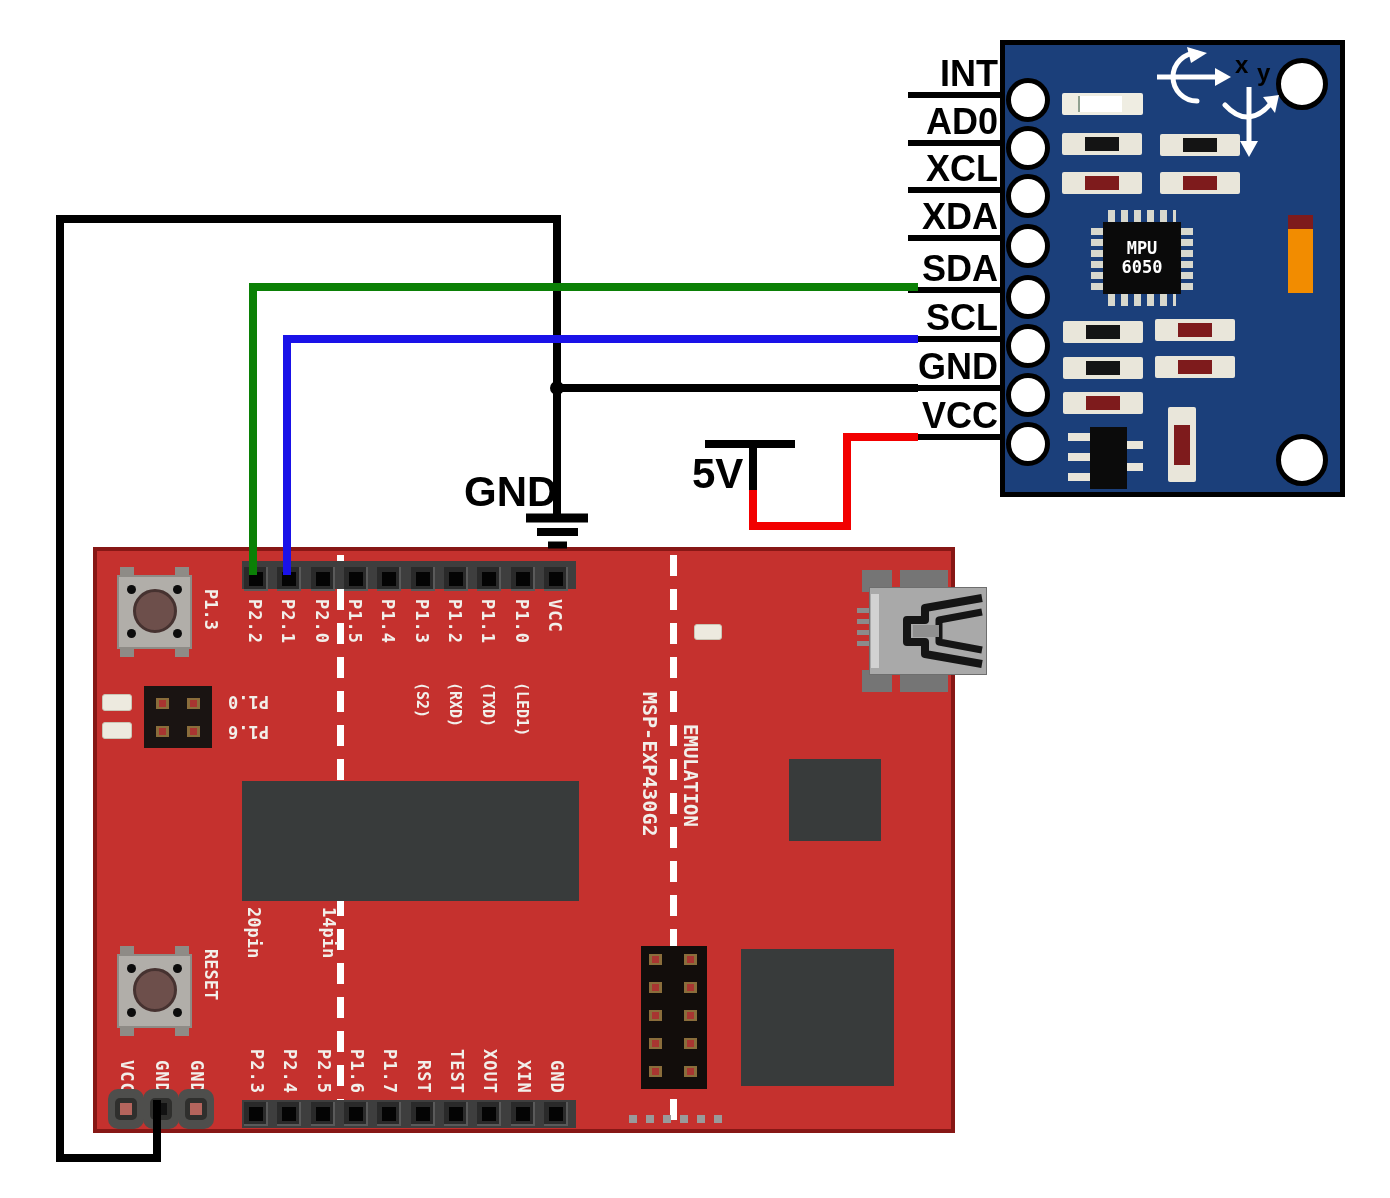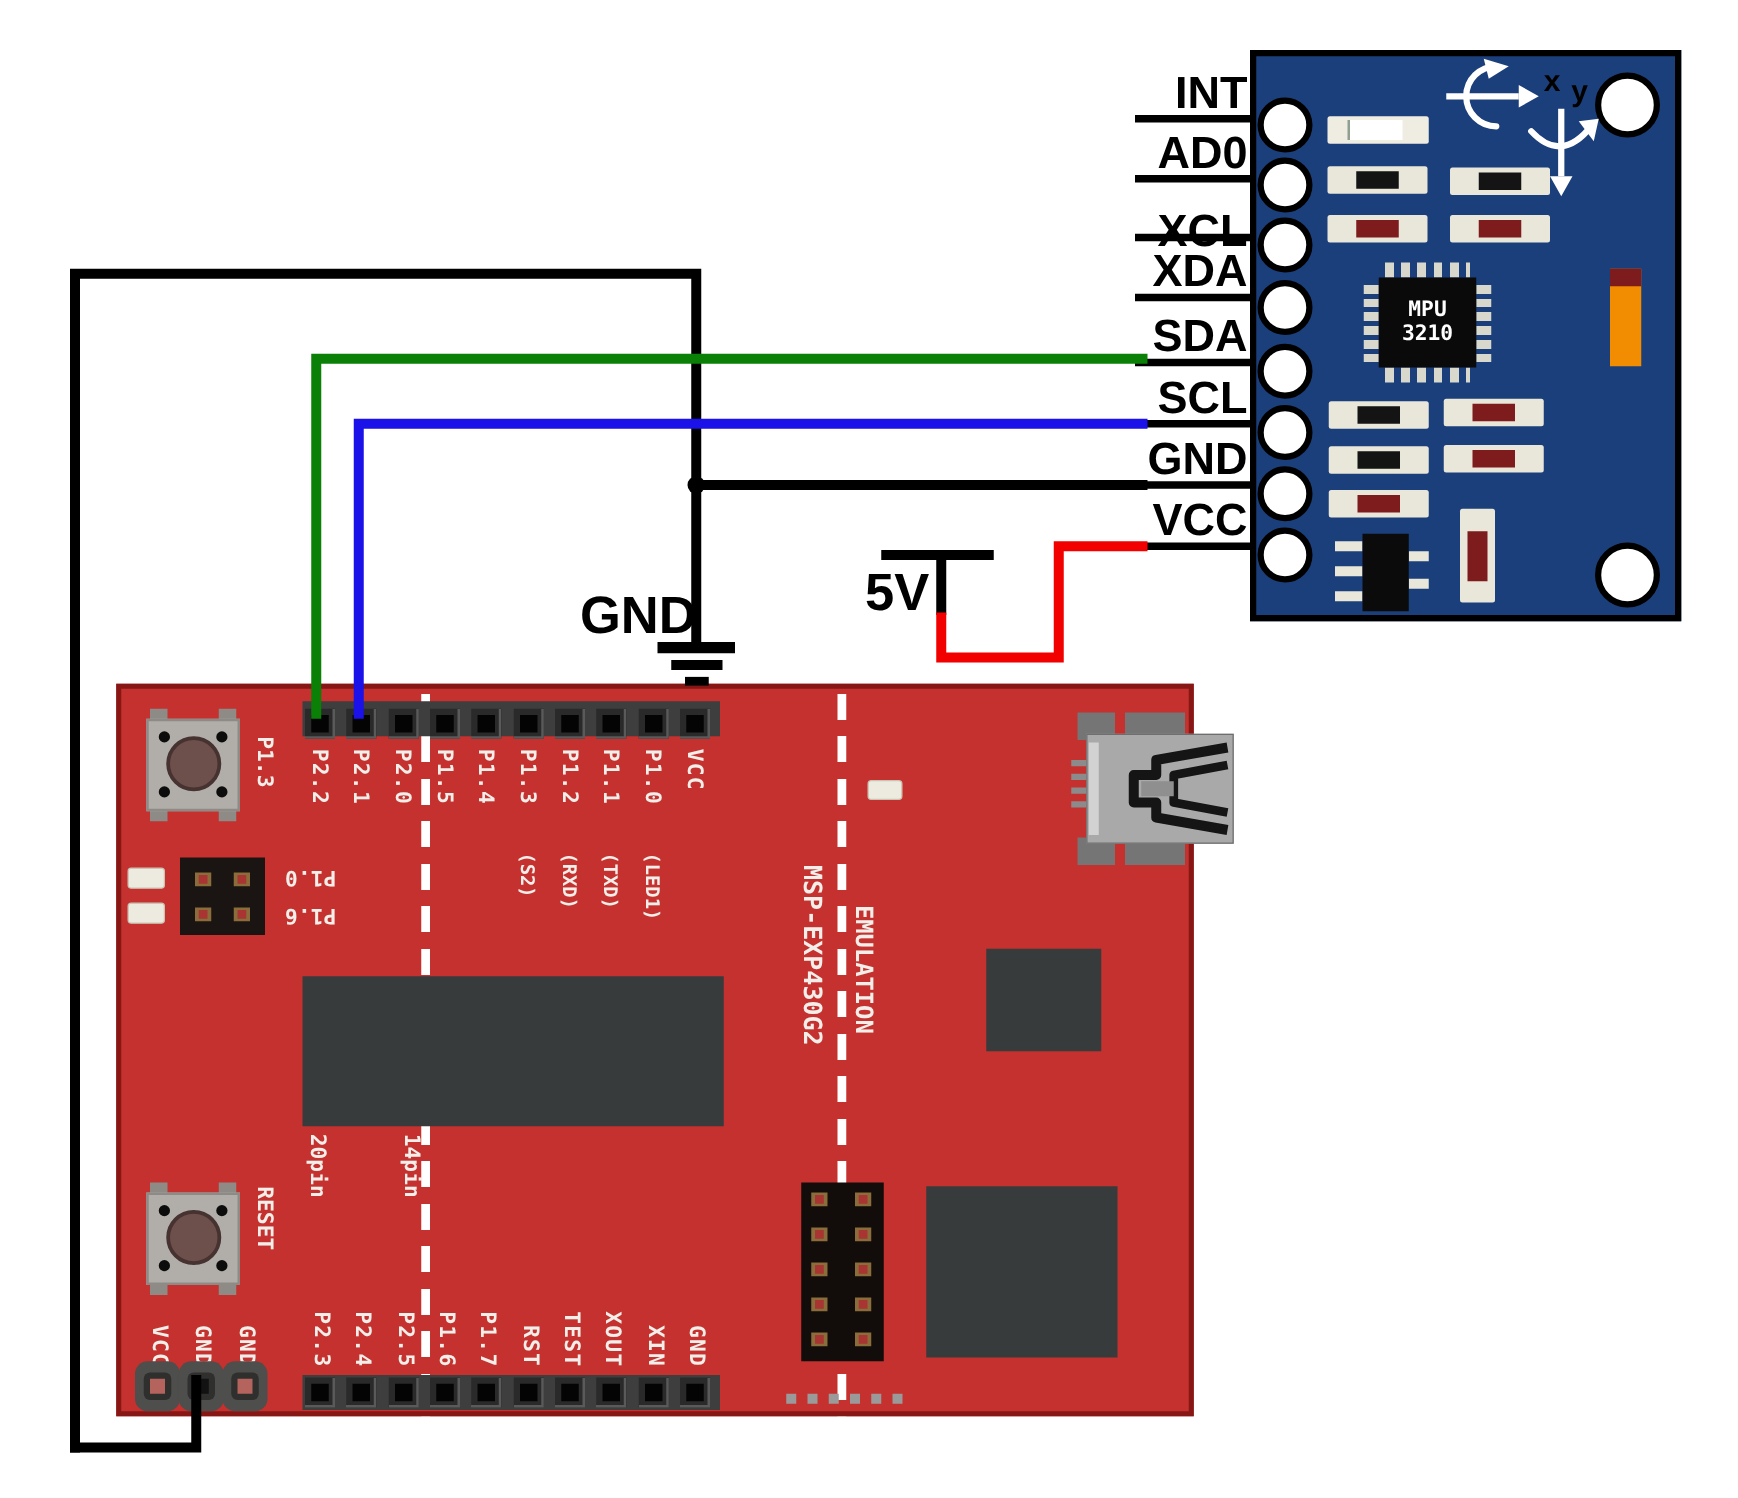--- a/index.html
+++ b/index.html
@@ -101,21 +101,21 @@
     <div class="res" style="left:155px;top:127px;">
         <div class="core dr"></div>
       </div>
 
     <div class="chip-pins-h" style="left:103px;top:165px;"></div>
     <div class="chip-pins-h" style="left:103px;top:249px;"></div>
     <div class="chip-pins-v" style="left:86px;top:183px;"></div>
     <div class="chip-pins-v" style="left:176px;top:183px;"></div>
     <div id="mpu-chip">
       <span>MPU</span>
-      <span>3210</span>
+      <span>6050</span>
     </div>
 
     <div class="res" style="left:58px;top:276px;">
         <div class="core k"></div>
       </div>
     <div class="res" style="left:150px;top:274px;">
         <div class="core dr"></div>
       </div>
     <div class="res" style="left:58px;top:312px;">
         <div class="core k"></div>
@@ -151,21 +151,21 @@
       <path d="M 80 60 Q 104 86 128 56" fill="none" stroke="#fff" stroke-width="5" stroke-linecap="round"></path>
       <polygon points="118,52 134,50 130,68" fill="#fff"></polygon>
       <line x1="104" y1="42" x2="104" y2="96" stroke="#fff" stroke-width="5"></line>
       <polygon points="95,96 113,96 104,112" fill="#fff"></polygon>
       <text x="112" y="36" font-family="Liberation Sans, sans-serif" font-size="24" font-weight="bold" fill="#000">y</text>
     </svg>
   </div>
 
   <div class="mpu-pin-label abs" style="top:54px;">INT</div>
   <div class="mpu-pin-label abs" style="top:102px;">AD0</div>
-  <div class="mpu-pin-label abs" style="top:165px;">XCL</div>
+  <div class="mpu-pin-label abs" style="top:149px;">XCL</div>
   <div class="mpu-pin-label abs" style="top:197px;">XDA</div>
   <div class="mpu-pin-label abs" style="top:249px;">SDA</div>
   <div class="mpu-pin-label abs" style="top:298px;">SCL</div>
   <div class="mpu-pin-label abs" style="top:347px;">GND</div>
   <div class="mpu-pin-label abs" style="top:396px;">VCC</div>
 
   <div class="schem-label abs" style="left:464px;top:468px;">GND</div>
   <div class="schem-label abs" style="left:692px;top:450px;">5V</div>
 
   <div id="board" class="abs">

